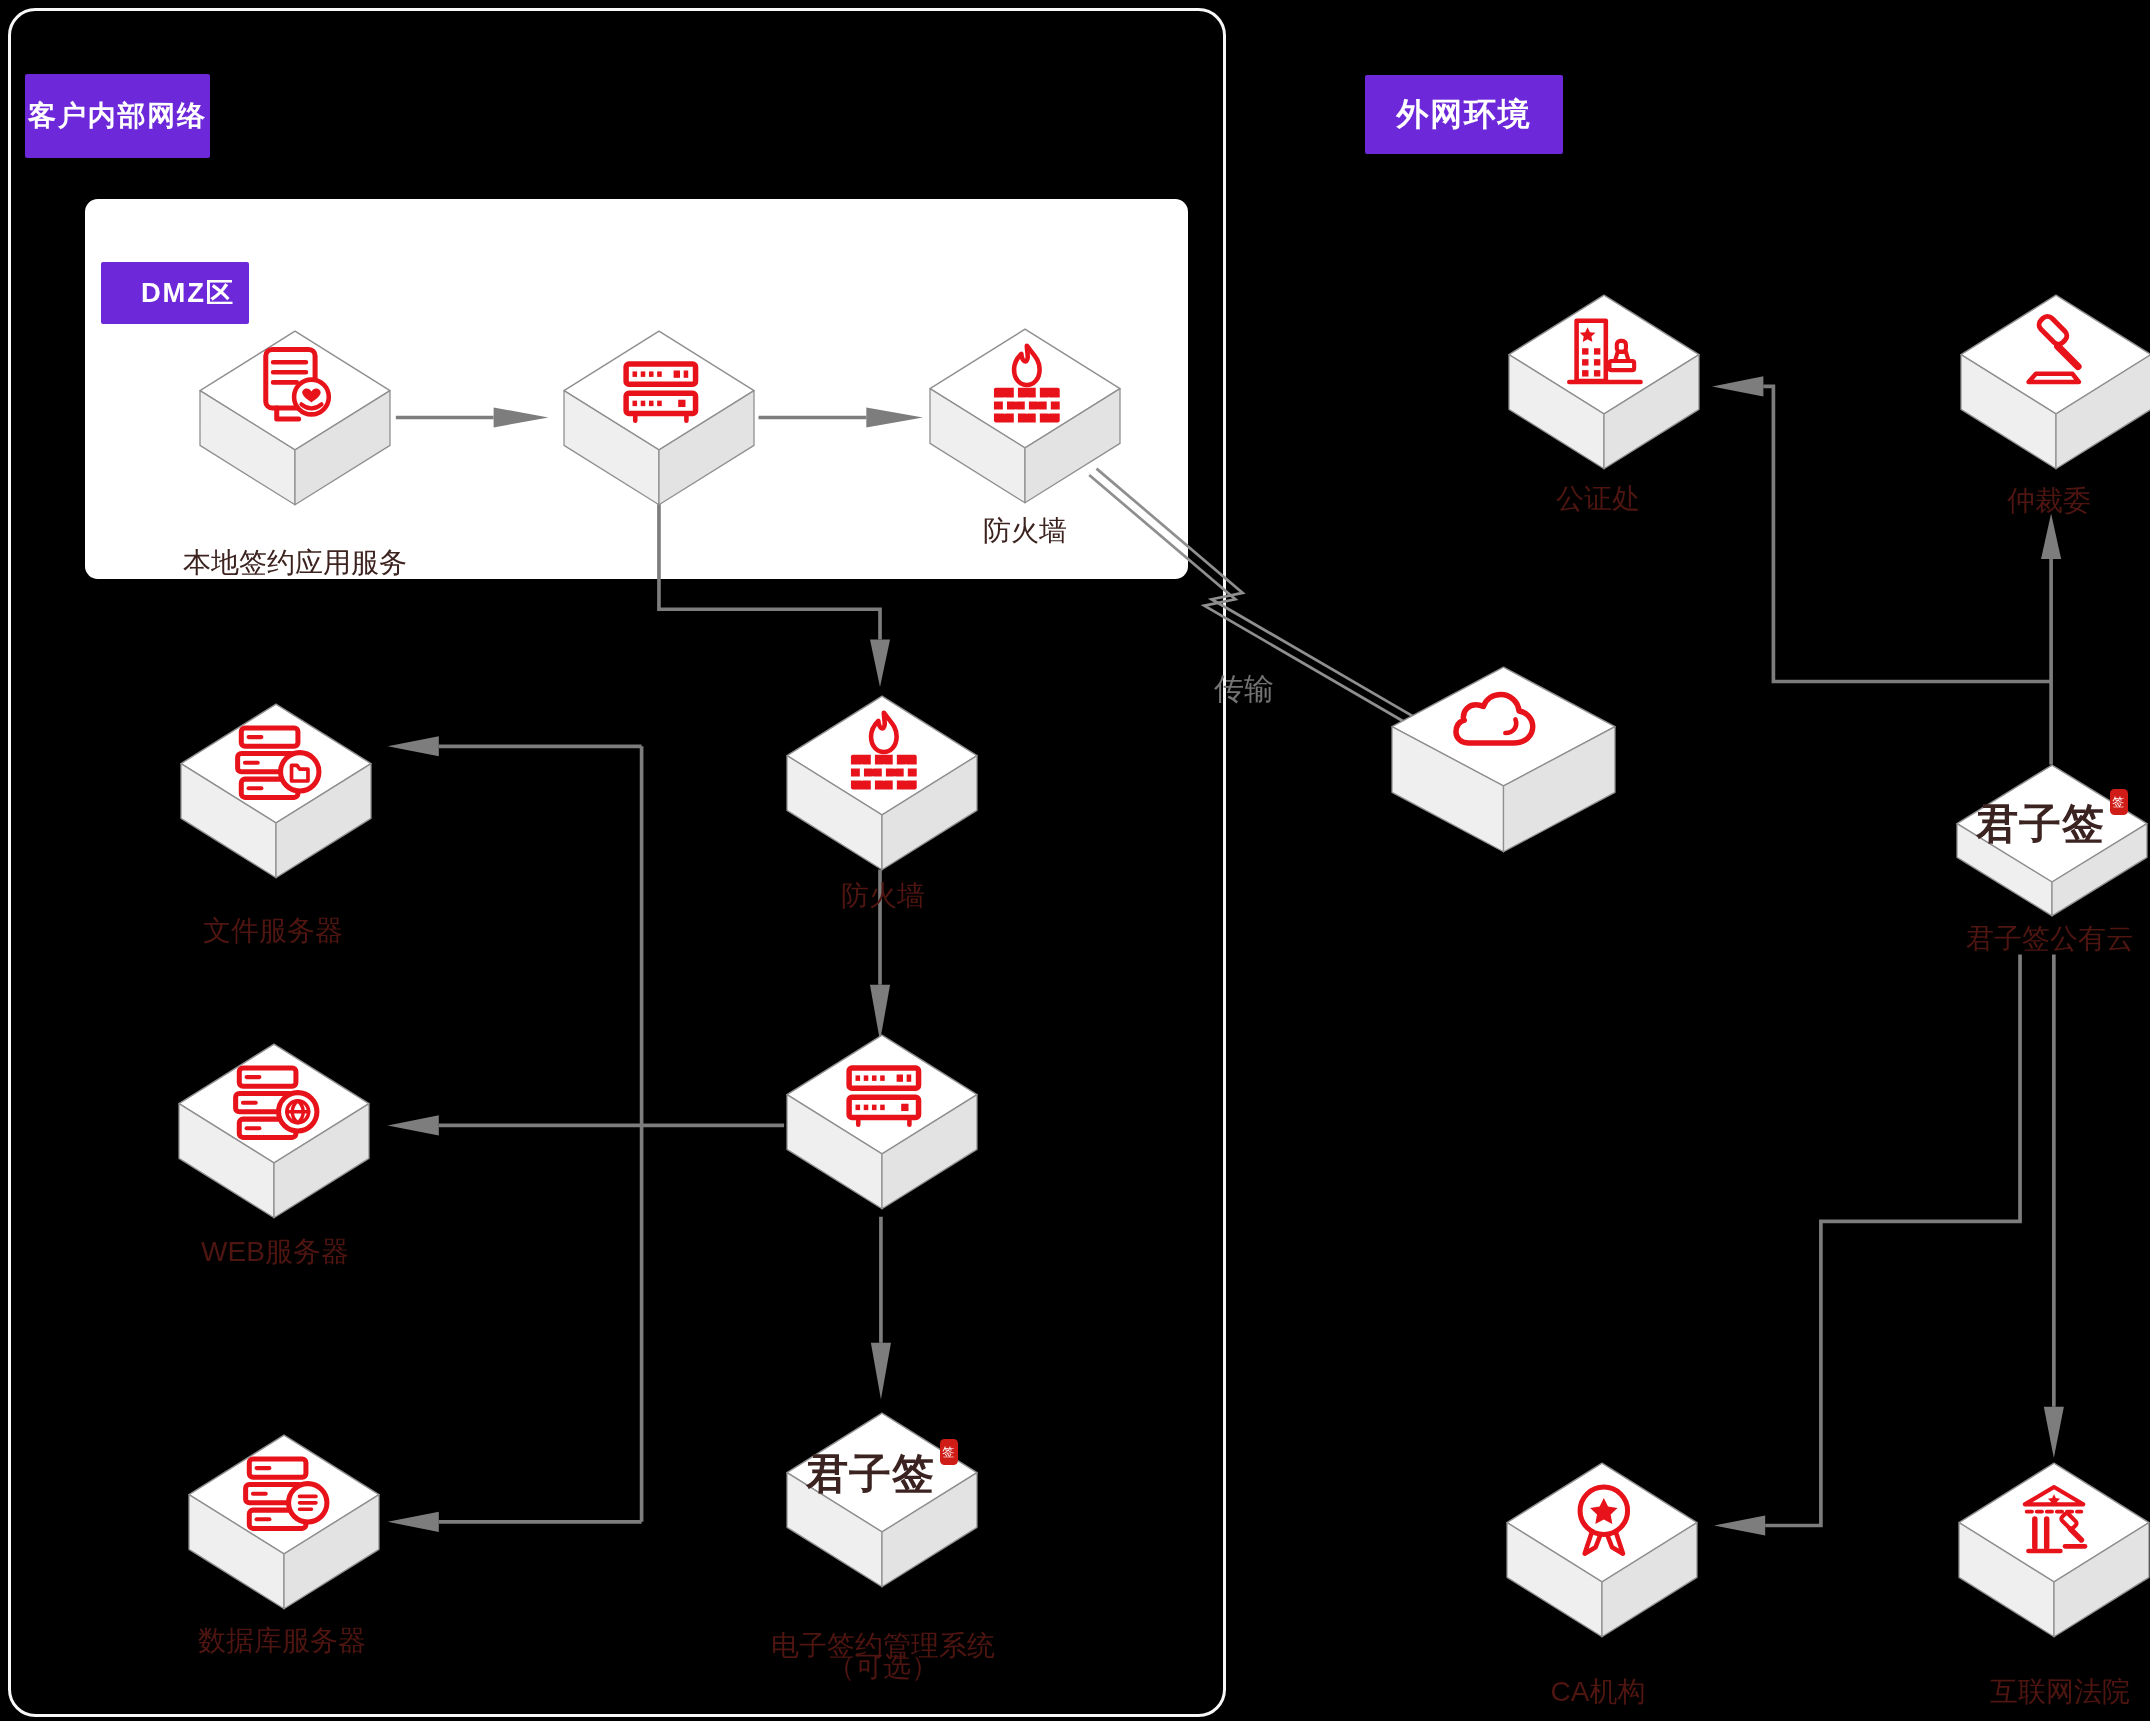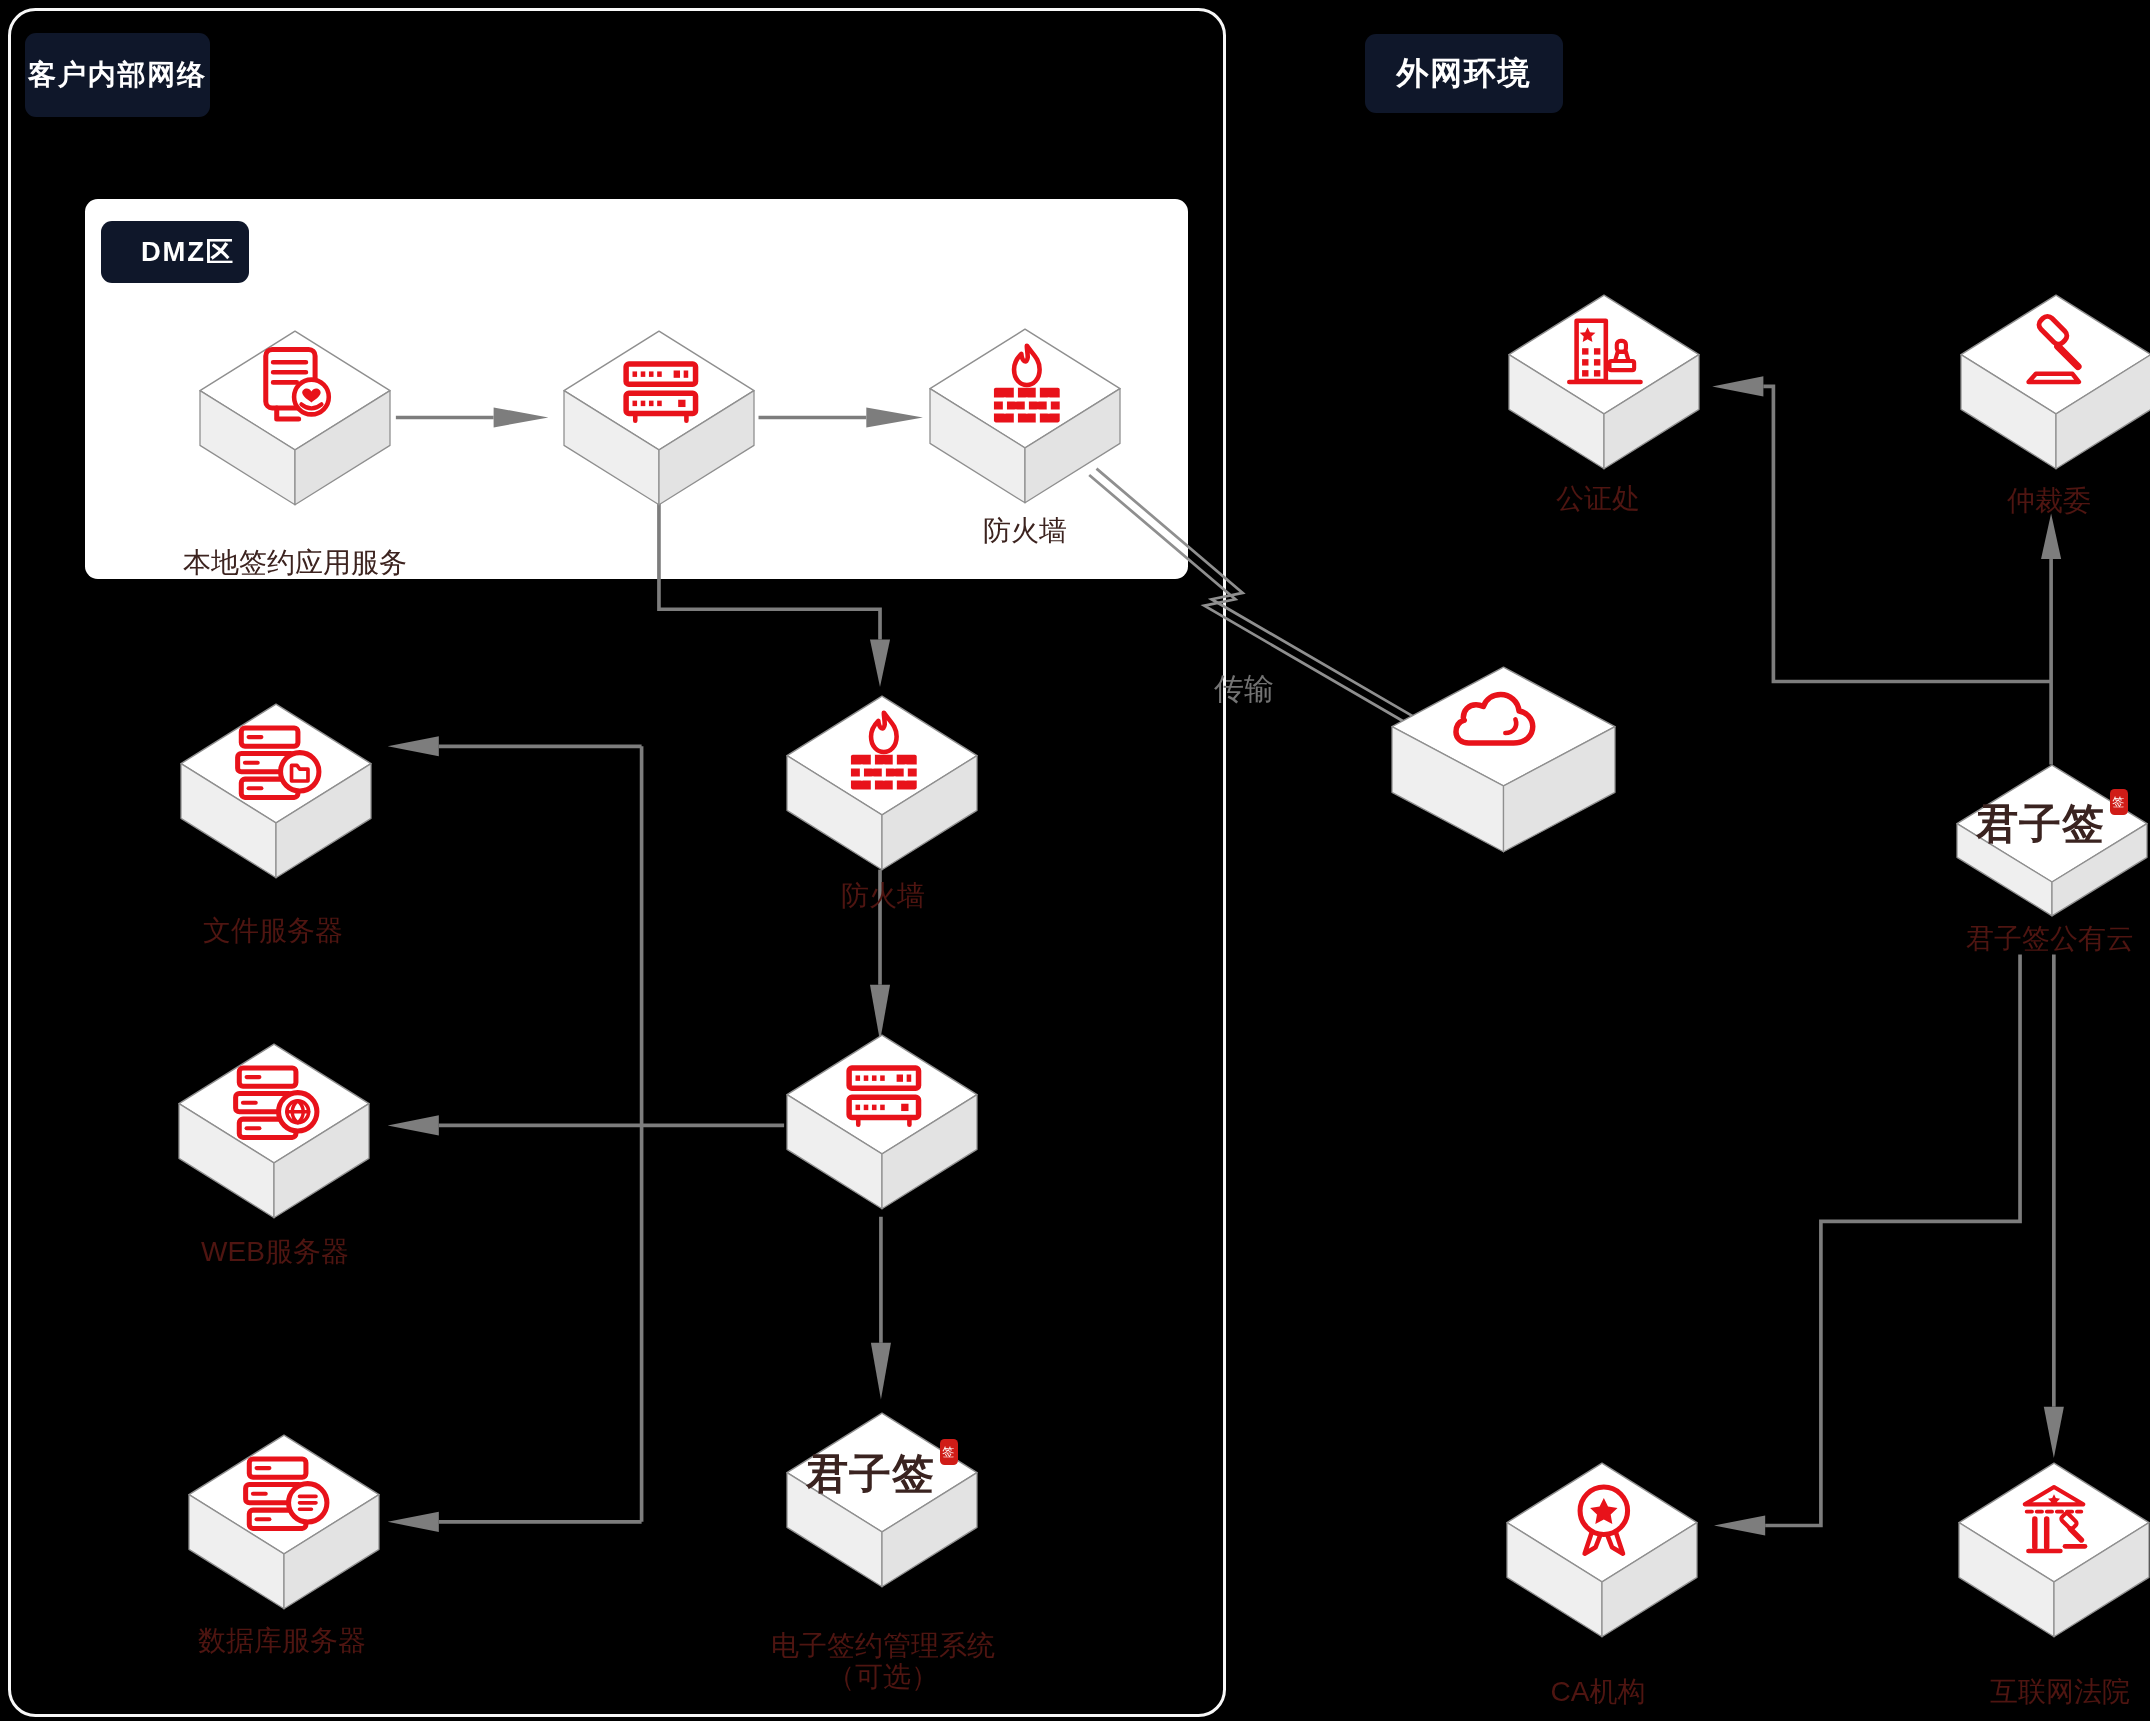--- a/index.html
+++ b/index.html
@@ -5,22 +5,22 @@
   html,body{margin:0;padding:0;background:#000;}
   body{width:2151px;height:1721px;overflow:hidden;font-family:"Liberation Sans",sans-serif;}
   .canvas{position:relative;width:2151px;height:1721px;background:#000;}
 
   
   .intranet-container{position:absolute;left:8.2px;top:8.2px;width:1212px;height:1703px;
     border:3.7px solid #f7f7f7;border-radius:27.4px;}
   .dmz-box{position:absolute;left:85px;top:199px;width:1103px;height:380px;background:#fff;border-radius:12.8px;}
 
   
-  .badge{position:absolute;background:#0f172a;color:#fff;font-weight:bold;
-    display:flex;align-items:center;justify-content:center;border-radius:11px;letter-spacing:1.8px;}
+  .badge{position:absolute;background:#6d28d9;color:#fff;font-weight:bold;
+    display:flex;align-items:center;justify-content:center;border-radius:2px;letter-spacing:1.8px;margin-top:41px;}
   .badge-intranet{left:25px;top:33px;width:185px;height:84px;font-size:28px;}
   .badge-dmz{left:101px;top:221px;width:122px;height:62px;font-size:27.4px;padding-left:26px;}
   .badge-extranet{left:1365px;top:34px;width:198px;height:79px;font-size:32px;}
 
   
   .node{position:absolute;}
   .node svg.cube{position:absolute;left:0;top:0;overflow:visible;}
   .face-top{fill:#ffffff;stroke:#8f8f8f;stroke-width:1.6;stroke-linejoin:round;}
   .face-left{fill:#efefef;stroke:#8f8f8f;stroke-width:1.4;stroke-linejoin:round;}
   .face-right{fill:#e3e3e3;stroke:#8f8f8f;stroke-width:1.4;stroke-linejoin:round;}
@@ -295,21 +295,21 @@
   </div>
 
   <div class="node" style="left:787px;top:1413px;width:190px;height:174px">
     <svg class="cube" width="190" height="174" viewBox="0 0 208 190">
       <polygon class="face-top" points="104,0 208,65 104,130 0,65"></polygon>
       <polygon class="face-left" points="0,65 104,130 104,190 0,125"></polygon>
       <polygon class="face-right" points="208,65 104,130 104,190 208,125"></polygon>
     </svg>
     <div class="node-logo" style="top:33px;"><span>君子签</span><span class="seal">签</span></div>
     <div class="node-label" style="left:96px;top:192px;margin-top:24px;">电子签约管理系统</div>
-    <div class="node-label" style="left:96px;top:247px;">（可选）</div>
+    <div class="node-label" style="left:96px;top:237px;">（可选）</div>
   </div>
 
   <div class="node" style="left:1509px;top:295px;width:190px;height:174px">
     <svg class="cube" width="190" height="174" viewBox="0 0 208 190">
       <polygon class="face-top" points="104,0 208,65 104,130 0,65"></polygon>
       <polygon class="face-left" points="0,65 104,130 104,190 0,125"></polygon>
       <polygon class="face-right" points="208,65 104,130 104,190 208,125"></polygon>
       <use x="56" y="14" width="96" height="96" href="#notary-office-icon"></use>
     </svg>
     <div class="node-label" style="left:89px;top:187px;">公证处</div>

